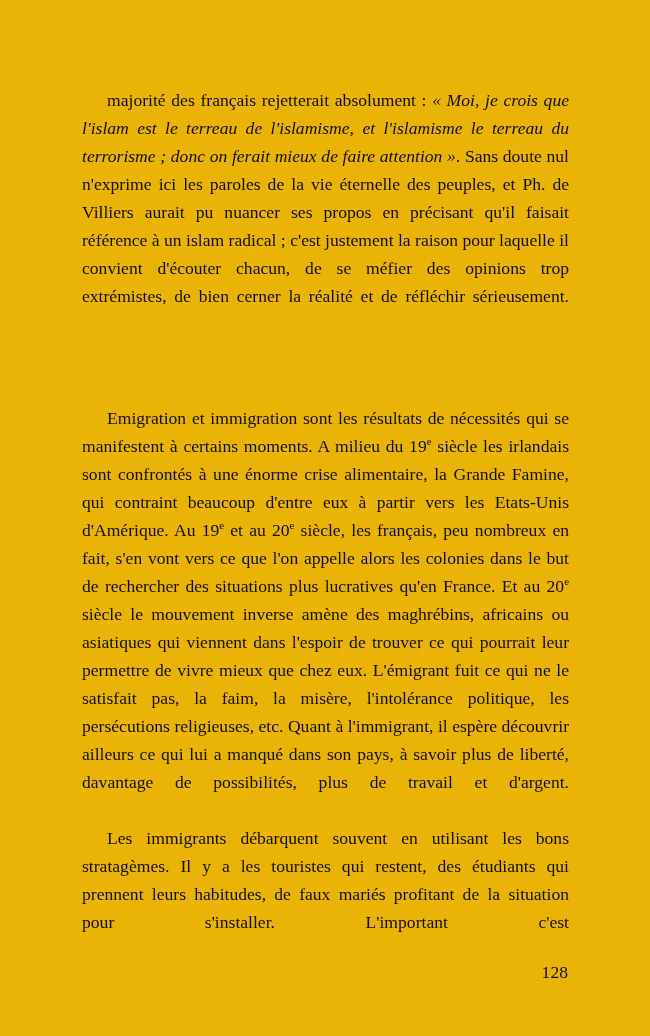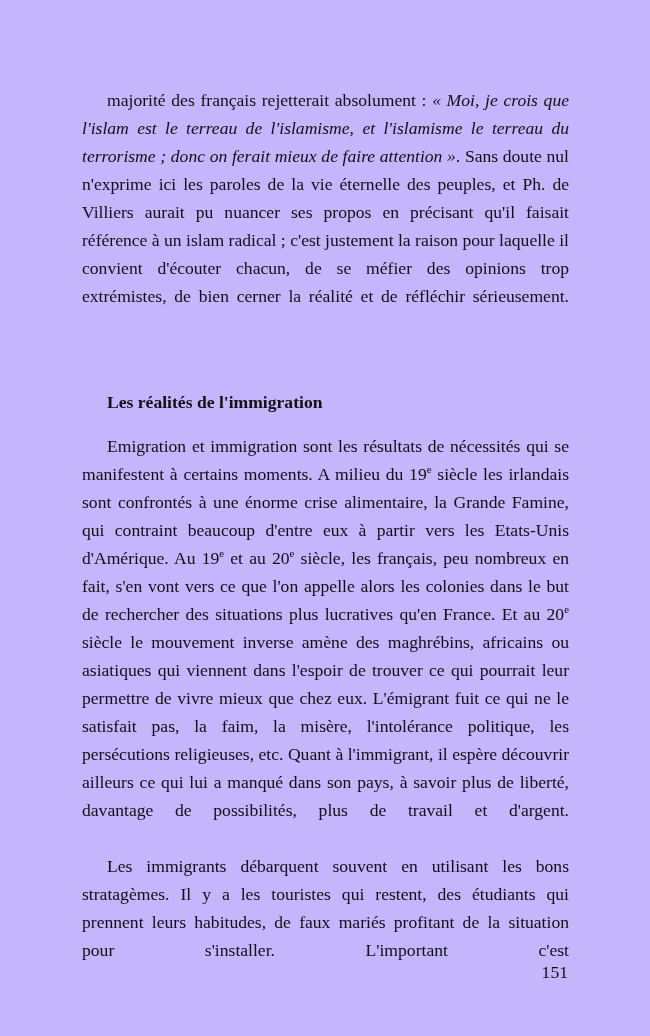--- a/index.html
+++ b/index.html
@@ -6,21 +6,21 @@
   html, body {
     margin: 0;
     padding: 0;
     background: #ffffff;
   }
 
   .page {
     position: relative;
     width: 650px;
     height: 1036px;
-    background: #c4b5fd;
+    background: #eab308;
     box-sizing: border-box;
     overflow: hidden;
     font-family: "Liberation Serif", "DejaVu Serif", serif;
     color: #111111;
   }
 
   .text-column {
     position: absolute;
     left: 82px;
     top: 86px;
@@ -85,25 +85,24 @@
 <body>
 
 <div class="page">
 
   <div class="text-column">
 
     <p class="body-par"><span>majorité des français rejetterait absolument : </span><em class="quote">« Moi, je crois que l'islam est le terreau de l'islamisme, et l'islamisme le terreau du terrorisme ; donc on ferait mieux de faire attention »</em><span>. Sans doute nul n'exprime ici les paroles de la vie éternelle des peuples, et Ph. de Villiers aurait pu nuancer ses propos en précisant qu'il faisait référence à un islam radical ; c'est justement la raison pour laquelle il convient d'écouter chacun, de se méfier des opinions trop extrémistes, de bien cerner la réalité et de réfléchir sérieusement.</span></p>
 
     <div class="spacer-before-heading"></div>
 
-    <h2 class="section-heading">Les réalités de l'immigration</h2>
 
     <div class="spacer-after-heading"></div>
 
     <p class="body-par"><span>Emigration et immigration sont les résultats de nécessités qui se manifestent à certains moments. A milieu du 19</span><sup class="ordinal">e</sup><span> siècle les irlandais sont confrontés à une énorme crise alimentaire, la Grande Famine, qui contraint beaucoup d'entre eux à partir vers les Etats-Unis d'Amérique. Au 19</span><sup class="ordinal">e</sup><span> et au 20</span><sup class="ordinal">e</sup><span> siècle, les français, peu nombreux en fait, s'en vont vers ce que l'on appelle alors les colonies dans le but de rechercher des situations plus lucratives qu'en France. Et au 20</span><sup class="ordinal">e</sup><span> siècle le mouvement inverse amène des maghrébins, africains ou asiatiques qui viennent dans l'espoir de trouver ce qui pourrait leur permettre de vivre mieux que chez eux. L'émigrant fuit ce qui ne le satisfait pas, la faim, la misère, l'intolérance politique, les persécutions religieuses, etc. Quant à l'immigrant, il espère découvrir ailleurs ce qui lui a manqué dans son pays, à savoir plus de liberté, davantage de possibilités, plus de travail et d'argent.</span></p>
 
     <p class="body-par">Les immigrants débarquent souvent en utilisant les bons stratagèmes. Il y a les touristes qui restent, des étudiants qui prennent leurs habitudes, de faux mariés profitant de la situation pour s'installer. L'important c'est</p>
 
   </div>
 
-  <div class="page-number">151</div>
+  <div class="page-number">128</div>
 
 </div>
 
 </body></html>

